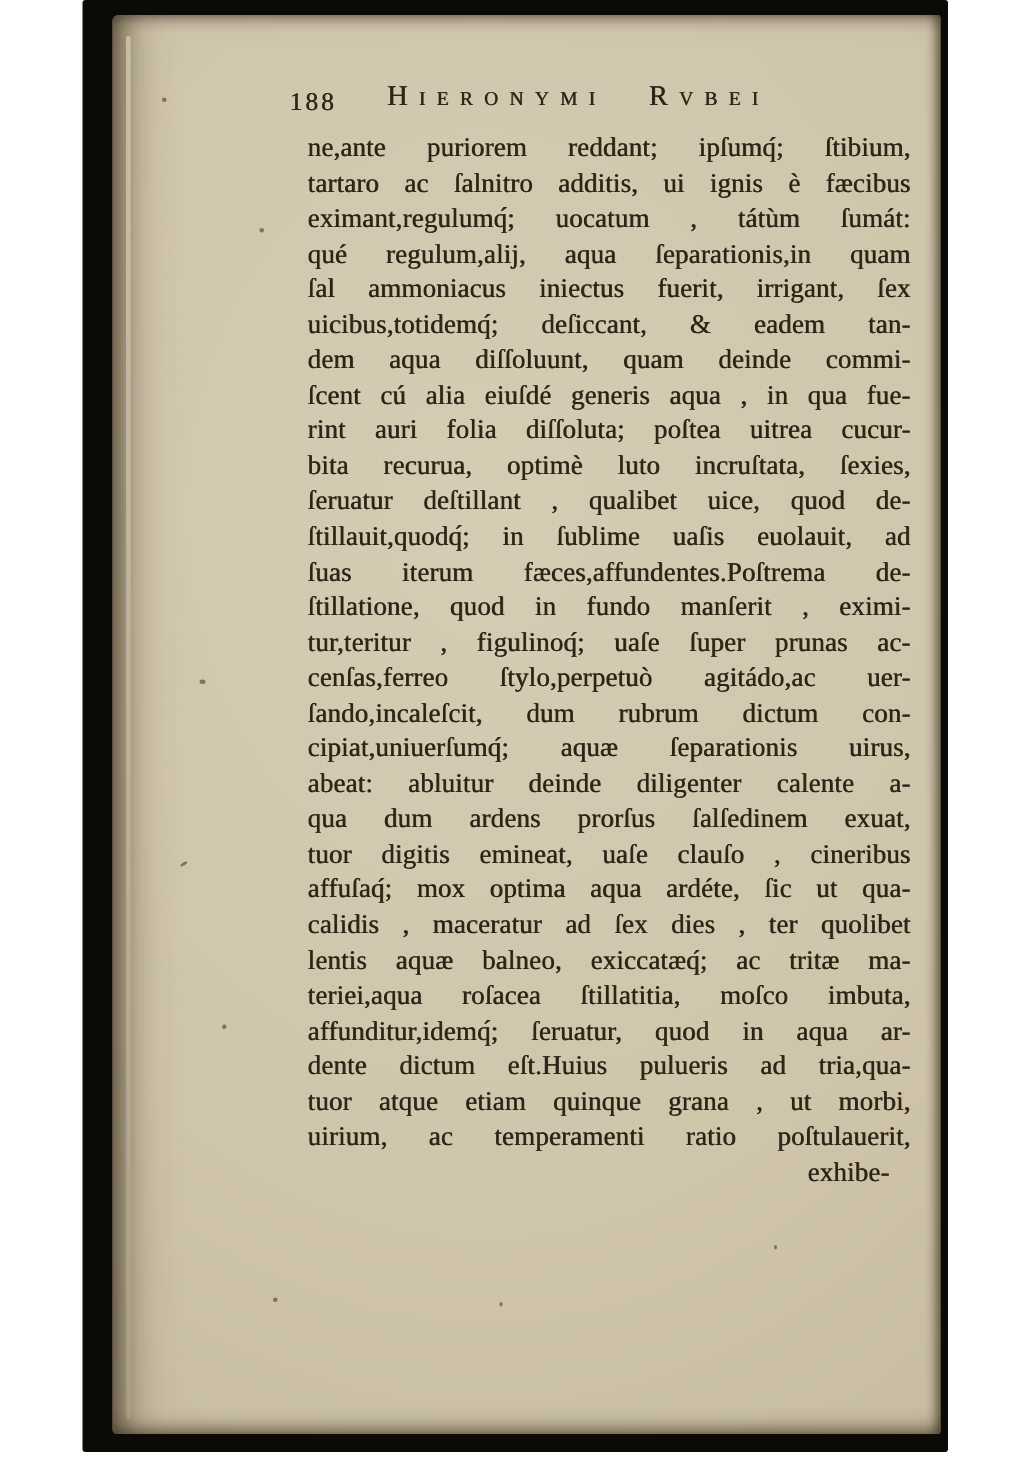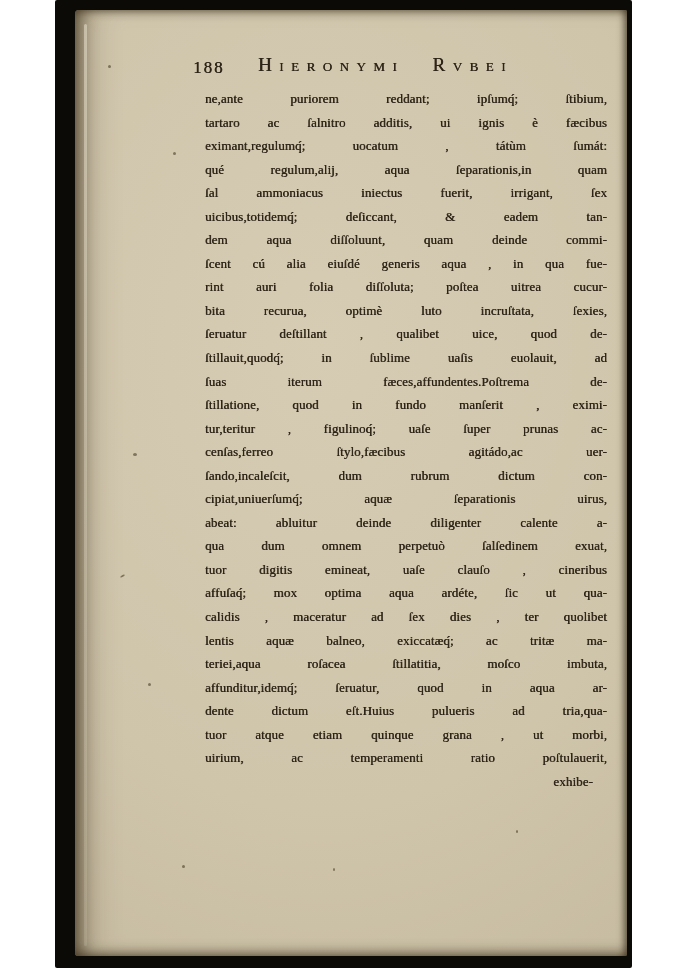--- a/index.html
+++ b/index.html
@@ -39,21 +39,21 @@
   }
   .title{
     position:absolute;left:183px;top:44px;
     font-size:19px;font-variant:small-caps;
     letter-spacing:7.5px;word-spacing:16px;
     color:#2d2316;text-shadow:0.4px 0 0 rgba(45,35,22,0.85);text-align:right;
   }
   .textblock{
     position:absolute;left:130px;top:77px;width:402px;
     color:#2d2316;
-    font-size:13px;
+    font-size:18px;
     text-shadow:0.4px 0 0 rgba(45,35,22,0.85);
     letter-spacing:0.1px;
   }
   .line{
     line-height:23.55px;
     text-align:justify;
     text-align-last:justify;
     white-space:nowrap;
     width:402px;
   }
@@ -92,25 +92,25 @@
       <div class="line">uicibus,totidemq́; deſiccant, &amp; eadem tan-</div>
       <div class="line">dem aqua diſſoluunt, quam deinde commi-</div>
       <div class="line">ſcent cú alia eiuſdé generis aqua , in qua fue-</div>
       <div class="line">rint auri folia diſſoluta; poſtea uitrea cucur-</div>
       <div class="line">bita recurua, optimè luto incruſtata, ſexies,</div>
       <div class="line">ſeruatur deſtillant , qualibet uice, quod de-</div>
       <div class="line">ſtillauit,quodq́; in ſublime uaſis euolauit, ad</div>
       <div class="line">ſuas iterum fæces,affundentes.Poſtrema de-</div>
       <div class="line">ſtillatione, quod in fundo manſerit , eximi-</div>
       <div class="line">tur,teritur , figulinoq́; uaſe ſuper prunas ac-</div>
-      <div class="line">cenſas,ferreo ſtylo,fæcibus agitádo,ac uer-</div>
+      <div class="line">cenſas,ferreo ſtylo,perpetuò agitádo,ac uer-</div>
       <div class="line">ſando,incaleſcit, dum rubrum dictum con-</div>
       <div class="line">cipiat,uniuerſumq́; aquæ ſeparationis uirus,</div>
       <div class="line">abeat: abluitur deinde diligenter calente a-</div>
-      <div class="line">qua dum omnem perpetuò ſalſedinem exuat,</div>
+      <div class="line">qua dum ardens prorſus ſalſedinem exuat,</div>
       <div class="line">tuor digitis emineat, uaſe clauſo , cineribus</div>
       <div class="line">affuſaq́; mox optima aqua ardéte, ſic ut qua-</div>
       <div class="line">calidis , maceratur ad ſex dies , ter quolibet</div>
       <div class="line">lentis aquæ balneo,  exiccatæq́; ac tritæ ma-</div>
       <div class="line">teriei,aqua roſacea ſtillatitia, moſco imbuta,</div>
       <div class="line">affunditur,idemq́; ſeruatur, quod in aqua ar-</div>
       <div class="line">dente dictum eſt.Huius pulueris ad tria,qua-</div>
       <div class="line">tuor atque etiam quinque grana , ut morbi,</div>
       <div class="line">uirium, ac temperamenti ratio poſtulauerit,</div>
       <div class="line catchword">exhibe-</div>

